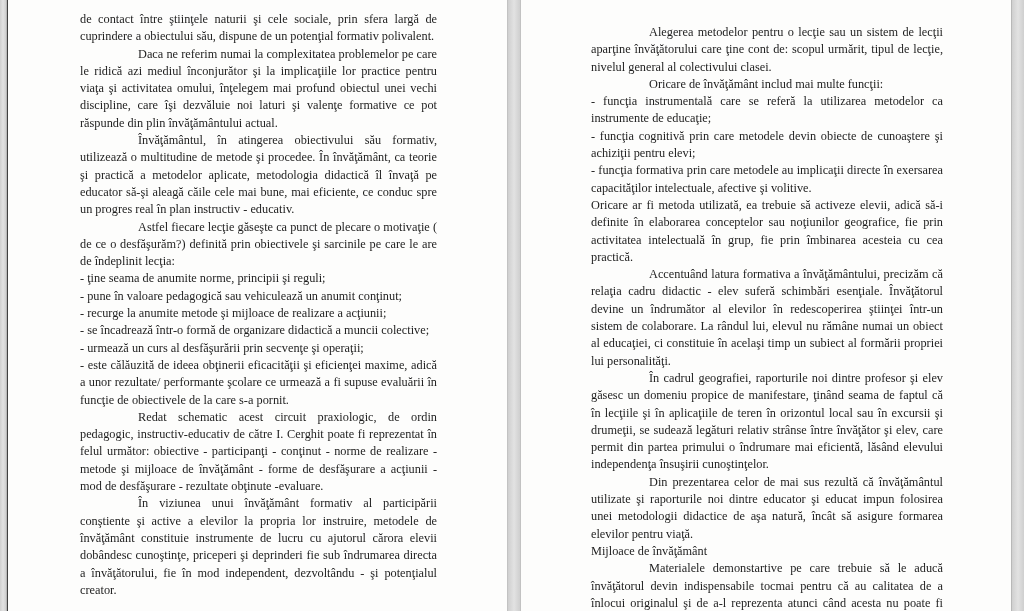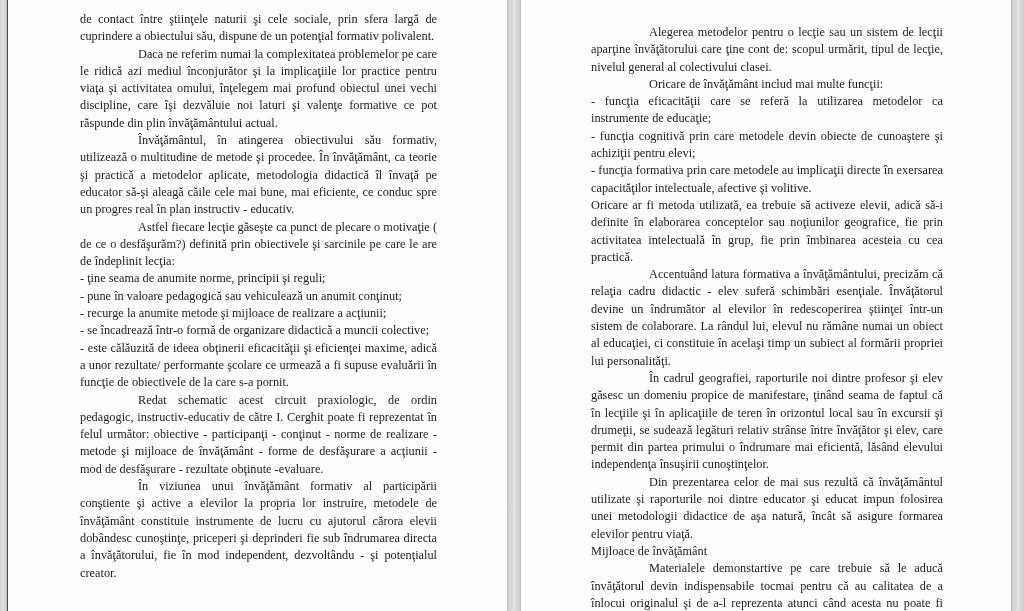--- a/index.html
+++ b/index.html
@@ -4,21 +4,21 @@
 <style>
   * { margin: 0; padding: 0; box-sizing: border-box; }
   html, body { background: #d8d8d8; }
   body { font-family: "Liberation Serif", "DejaVu Serif", serif; }
 
   .viewport {
     position: relative;
     width: 1024px;
     height: 611px;
     overflow: hidden;
-    background: #6d28d9;
+    background: #404040;
   }
 
   .edge-strip {
     position: absolute;
     top: 0;
     height: 611px;
     background: linear-gradient(to right, #cfcfcf, #e2e2e2, #cfcfcf);
   }
   .edge-left  { left: 0;      width: 7px;  border-right: 1px solid #b8b8b8; }
   .edge-mid   { left: 507px;  width: 14px; border-left: 1px solid #c2c2c2; border-right: 1px solid #c2c2c2; }
@@ -50,32 +50,33 @@
 
   <div class="page page-left">
     <p>de contact între ştiinţele naturii şi cele sociale, prin sfera largă de cuprindere a obiectului său, dispune de un potenţial formativ polivalent.</p>
     <p class="ind">Daca ne referim numai la complexitatea problemelor pe care le ridică azi mediul înconjurător şi la implicaţiile lor practice pentru viaţa şi activitatea omului, înţelegem mai profund obiectul unei vechi discipline, care îşi dezvăluie noi laturi şi valenţe formative ce pot răspunde din plin învăţământului actual.</p>
     <p class="ind">Învăţământul, în atingerea obiectivului său formativ, utilizează o multitudine de metode şi procedee. În învăţământ, ca teorie şi practică a metodelor aplicate, metodologia didactică îl învaţă pe educator să-şi aleagă căile cele mai bune, mai eficiente, ce conduc spre un progres real în plan instructiv - educativ.</p>
     <p class="ind">Astfel fiecare lecţie găseşte ca punct de plecare o motivaţie ( de ce o desfăşurăm?) definită prin obiectivele şi sarcinile pe care le are de îndeplinit lecţia:</p>
     <p>- ţine seama de anumite norme, principii şi reguli;</p>
     <p>- pune în valoare pedagogică sau vehiculează un anumit conţinut;</p>
     <p>- recurge la anumite metode şi mijloace de realizare a acţiunii;</p>
     <p>- se încadrează într-o formă de organizare didactică a muncii colective;</p>
+    <p>- urmează un curs al desfăşurării prin secvenţe şi operaţii;</p>
     <p>- este călăuzită de  ideea obţinerii eficacităţii  şi eficienţei maxime, adică a unor rezultate/ performante şcolare ce urmează a fi supuse evaluării în funcţie de obiectivele de la care s-a pornit.</p>
     <p class="ind">Redat schematic acest circuit praxiologic, de ordin pedagogic, instructiv-educativ de către I. Cerghit poate fi reprezentat în felul următor: obiective - participanţi - conţinut - norme de realizare - metode şi mijloace de învăţământ - forme de desfăşurare a acţiunii - mod de desfăşurare - rezultate obţinute -evaluare.</p>
     <p class="ind">În viziunea unui învăţământ formativ al participării conştiente şi active a elevilor la propria lor instruire, metodele de învăţământ constituie instrumente de lucru cu ajutorul cărora elevii dobândesc cunoştinţe, priceperi şi deprinderi fie sub îndrumarea directa a învăţătorului, fie în mod independent, dezvoltându - şi potenţialul creator.</p>
 
   </div>
 
   <div class="edge-strip edge-mid"></div>
 
   <div class="page page-right">
     <p class="ind">Alegerea metodelor pentru o lecţie sau un sistem de lecţii aparţine învăţătorului care ţine cont de: scopul urmărit, tipul de lecţie, nivelul general al colectivului clasei.</p>
     <p class="ind">Oricare de învăţământ includ mai multe funcţii:</p>
-    <p>- funcţia eficacităţii care se referă la utilizarea metodelor ca instrumente de educaţie;</p>
+    <p>- funcţia instrumentală care se referă la utilizarea metodelor ca instrumente de educaţie;</p>
     <p>- funcţia cognitivă prin care metodele devin obiecte de cunoaştere şi achiziţii pentru elevi;</p>
     <p>- funcţia formativa prin care metodele au implicaţii directe în exersarea capacităţilor intelectuale, afective şi volitive.</p>
     <p>Oricare ar fi metoda utilizată, ea trebuie să activeze elevii, adică să-i definite în elaborarea conceptelor sau noţiunilor geografice, fie prin activitatea intelectuală în grup, fie prin îmbinarea acesteia cu cea practică.</p>
     <p class="ind">Accentuând latura formativa a învăţământului, precizăm că relaţia cadru didactic - elev suferă schimbări esenţiale. Învăţătorul devine un îndrumător al elevilor în redescoperirea ştiinţei într-un sistem de colaborare. La rândul lui, elevul nu rămâne numai un obiect al educaţiei, ci constituie în acelaşi timp un subiect al formării propriei lui personalităţi.</p>
     <p class="ind">În cadrul geografiei, raporturile noi dintre profesor şi elev găsesc un domeniu propice de manifestare, ţinând seama de faptul că în lecţiile şi în aplicaţiile de teren în orizontul local sau în excursii şi drumeţii, se sudează legături relativ strânse între învăţător şi elev, care permit din partea primului o îndrumare mai eficientă, lăsând elevului independenţa însuşirii cunoştinţelor.</p>
     <p class="ind">Din prezentarea celor de mai sus rezultă că învăţământul utilizate şi raporturile noi dintre educator şi educat impun folosirea unei metodologii didactice de aşa natură, încât să asigure formarea elevilor pentru viaţă.</p>
     <p class="heading">Mijloace de învăţământ</p>
     <p class="ind">Materialele demonstartive pe care trebuie să le aducă învăţătorul devin indispensabile tocmai pentru că au calitatea de a înlocui originalul şi de a-l reprezenta atunci când acesta nu poate fi cunoscut altfel sau este nevoie să fie mai bine înţeles de către elevi. Pe de altă parte, principalele funcţii ale mijloacelor de învăţământ utilizate la geografie şi ştiinţele naturii sunt: informativă, culturală, formativă şi motivaţională.</p>
 
   </div>

